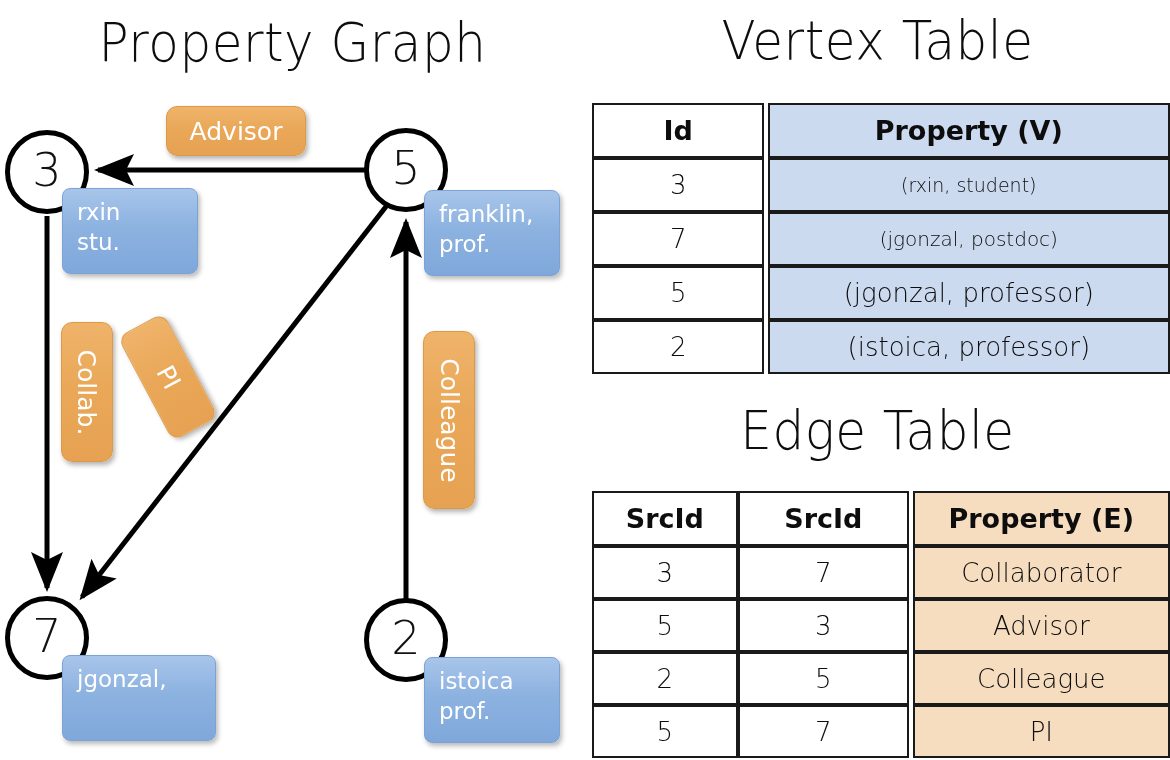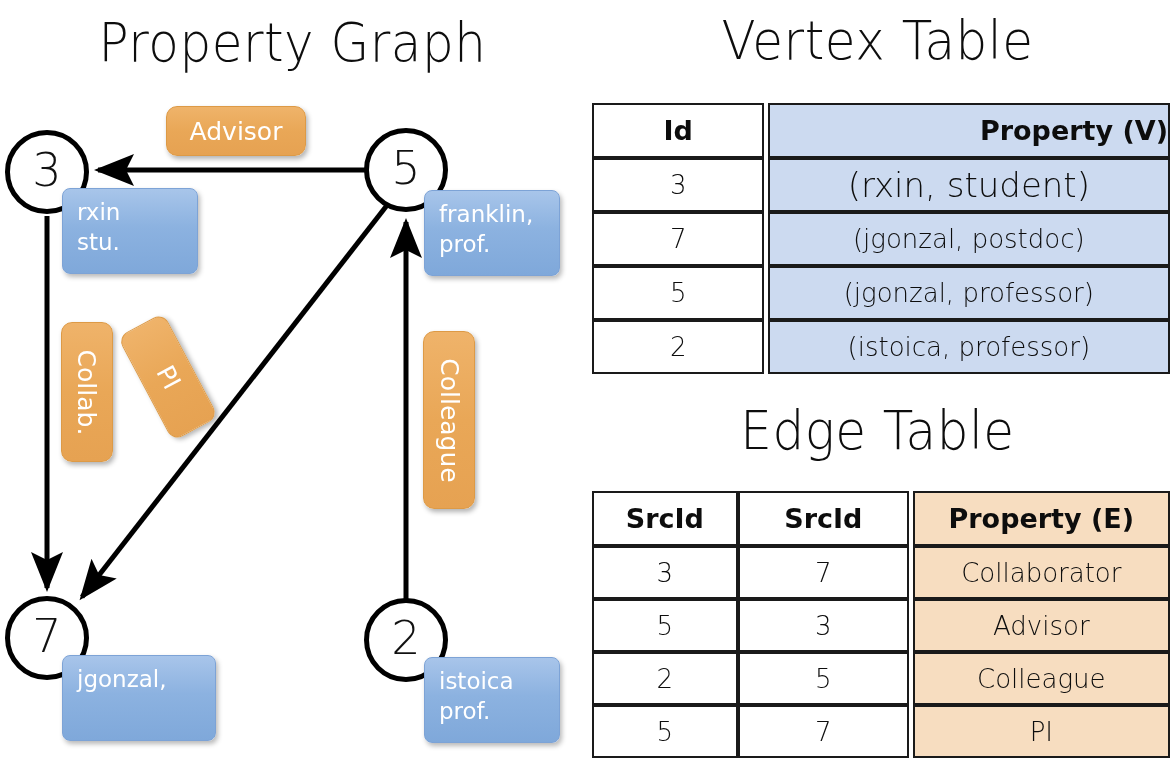--- a/index.html
+++ b/index.html
@@ -173,31 +173,31 @@
 
   <div class="edge-label" style="left:423px;top:331px;width:52px;height:178px;">
     <span class="rot90">Colleague</span>
   </div>
 
   <table class="tbl" id="vertex-table" style="left:592px;top:103px;">
     <tbody>
         <tr>
       <td class="plain hdr" style="width:202px;height:55px;font-size:27px;margin-top:44px;">Id</td>
       <td class="gapcol"></td>
-      <td class="vblue hdr" style="width:434px;height:55px;font-size:27px;text-align:right;">Property (V)</td>
+      <td class="vblue hdr" style="width:434px;height:55px;font-size:27px;">Property (V)</td>
     </tr>
     <tr>
       <td class="plain" style="height:54px;font-size:26px;">3</td>
       <td class="gapcol"></td>
-      <td class="vblue" style="height:54px;font-size:34px;">(rxin, student)</td>
+      <td class="vblue" style="height:54px;font-size:19px;">(rxin, student)</td>
     </tr>
     <tr>
       <td class="plain" style="height:54px;font-size:26px;">7</td>
       <td class="gapcol"></td>
-      <td class="vblue" style="height:54px;font-size:26px;">(jgonzal, postdoc)</td>
+      <td class="vblue" style="height:54px;font-size:20px;">(jgonzal, postdoc)</td>
     </tr>
     <tr>
       <td class="plain" style="height:54px;font-size:26px;">5</td>
       <td class="gapcol"></td>
       <td class="vblue" style="height:54px;font-size:26px;">(jgonzal, professor)</td>
     </tr>
     <tr>
       <td class="plain" style="height:54px;font-size:26px;">2</td>
       <td class="gapcol"></td>
       <td class="vblue" style="height:54px;font-size:26px;">(istoica, professor)</td>

